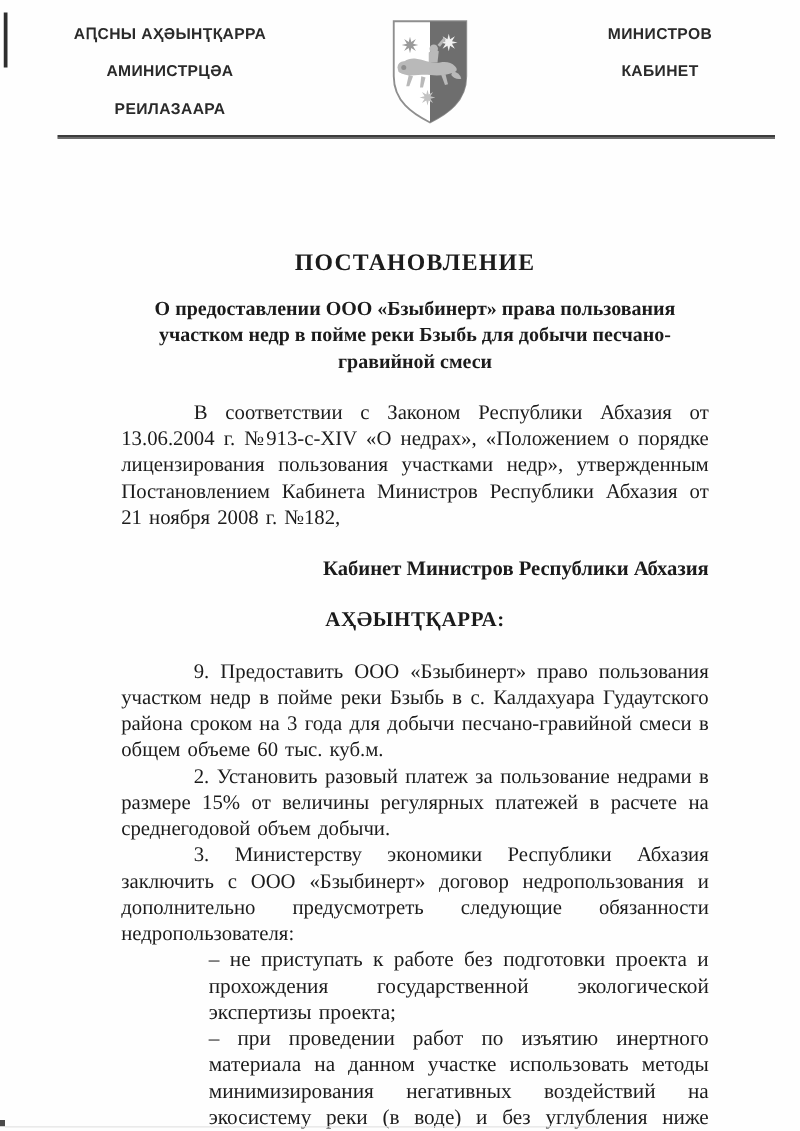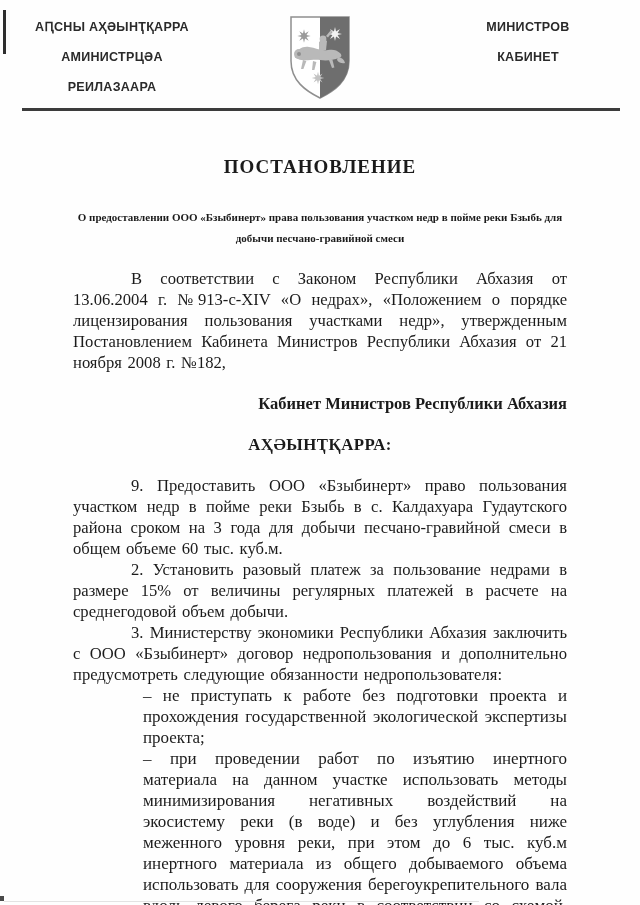--- a/index.html
+++ b/index.html
@@ -5,20 +5,21 @@
   * { margin:0; padding:0; box-sizing:border-box; }
   html,body { background:#ffffff; }
   .page {
     position:relative;
     width:640px; height:905px;
     margin:0 auto;
     background:#fefefe;
     color:#1b1b1b;
     overflow:hidden;
     font-family:"Liberation Serif", serif;
+    padding-left:24px;
   }
   
   .artifact-top-left {
     position:absolute; left:3px; top:10px; width:3px; height:44px;
     background:#2e2e2e;
   }
   .artifact-bottom-dot {
     position:absolute; left:0; bottom:4px; width:4px; height:5px;
     background:#4a4a4a;
   }
@@ -43,27 +44,27 @@
     height:2px;
     border-top:2px solid #3c3c3c;
     border-bottom:1px solid #3c3c3c;
   }
   
   .doc {
     padding:48px 73px 0 73px;
   }
   .doc-title {
     text-align:center;
-    font-size:19px; font-weight:bold; letter-spacing:1px;
+    font-size:19px; font-weight:bold; letter-spacing:1px;margin-top:44px;
   }
   .doc-subject {
-    margin:29px auto 0 auto;
+    margin:15px auto 0 auto;
     max-width:486px;
     text-align:center;
-    font-size:11px; font-weight:bold; line-height:21px;
+    font-size:16px; font-weight:bold; line-height:21px;
   }
   .para {
     margin-top:19px;
     font-size:16.6px; line-height:21px;
     text-align:justify;
     text-indent:58px;
     word-spacing:1.5px;
   }
   .para.tight { margin-top:0; }
   .center-bold {

